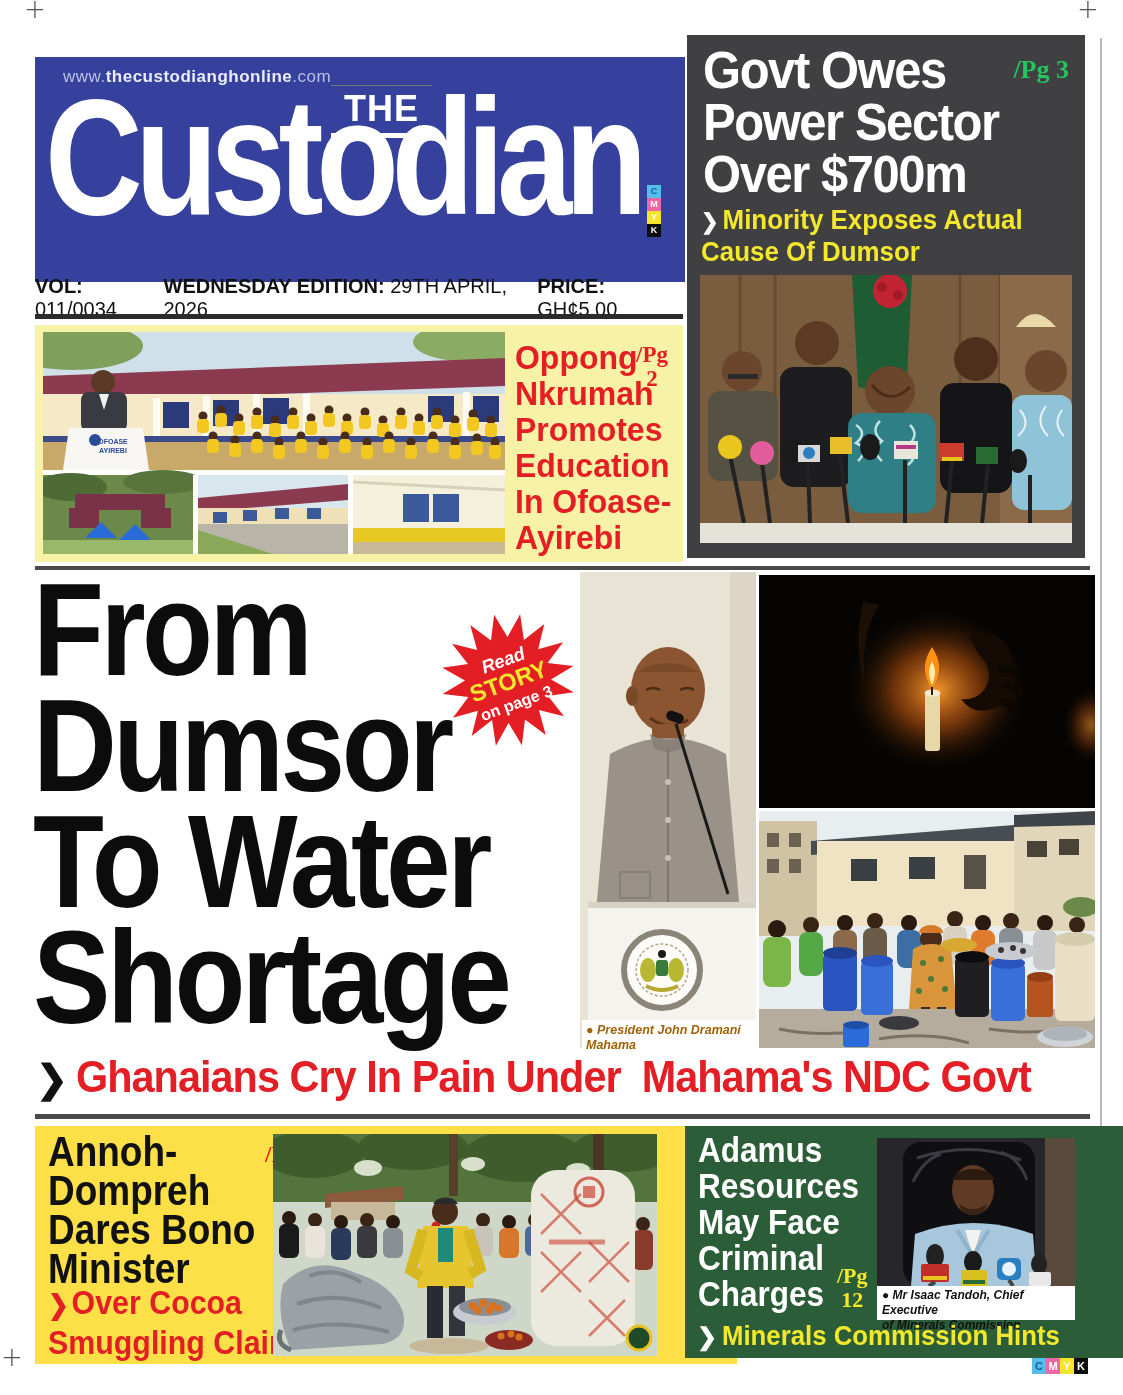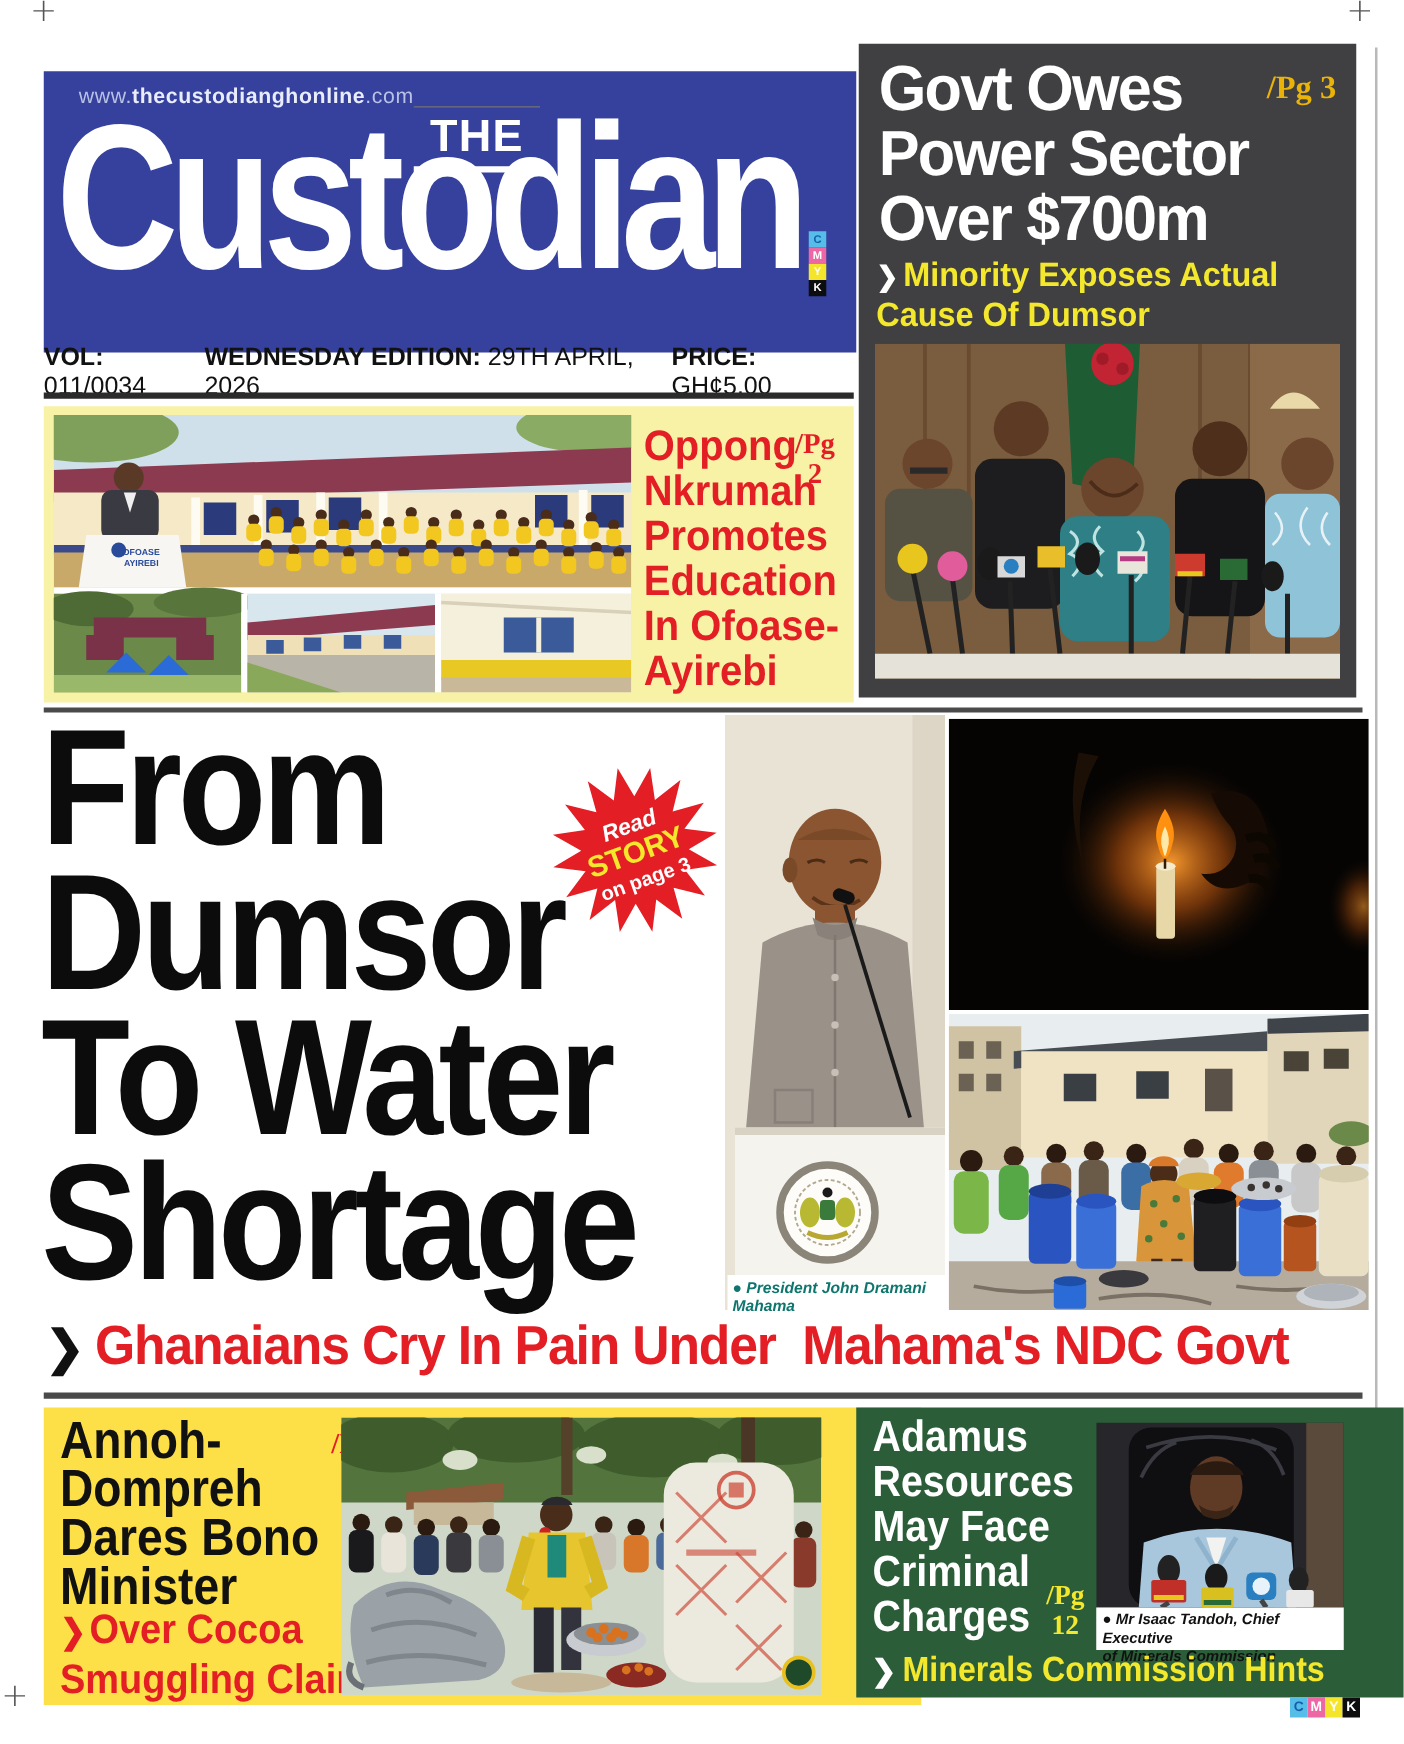--- a/index.html
+++ b/index.html
@@ -34,40 +34,40 @@
   .infobar{left:35px;top:284px;width:648px;height:28px;display:flex;justify-content:space-between;
            align-items:center;font-size:20px;color:#111;}
   .infobar b{font-weight:bold;}
   .rule{position:absolute;background:#2b2b2b;}
 
   
   .tr-panel{left:687px;top:35px;width:398px;height:523px;background:#403f41;}
   .tr-headline{position:absolute;left:16px;top:10px;color:#fff;font-weight:bold;font-size:51px;
                line-height:52px;letter-spacing:-1.5px;transform:scaleX(.96);transform-origin:0 0;white-space:nowrap;}
   .pgref{font-family:"Liberation Serif",serif;font-weight:bold;}
-  .tr-pgref{position:absolute;right:16px;top:20px;color:#eab308;font-size:26px;}
+  .tr-pgref{position:absolute;right:16px;top:20px;color:#22c55e;font-size:26px;}
   .tr-subhead{position:absolute;left:14px;top:170px;font-weight:bold;font-size:27px;line-height:31px;
               color:#f3e82c;transform:scaleX(.96);transform-origin:0 0;white-space:nowrap;}
   .tr-subhead .chev{color:#fff;font-size:22px;margin-right:4px;}
 
   
   .oppong-box{left:35px;top:325px;width:648px;height:237px;background:#f7f2a5;}
   .op-headline{position:absolute;left:480px;top:14px;color:#e31e24;font-weight:bold;font-size:34px;
                line-height:36px;transform:scaleX(.94);transform-origin:0 0;white-space:nowrap;}
   .op-pgref{position:absolute;left:601px;top:18px;color:#e31e24;font-size:23px;text-align:center;line-height:24px;}
 
   
   .main-headline{left:33px;top:572px;color:#0c0c0c;font-weight:bold;font-size:132px;line-height:116px;
                  letter-spacing:-4px;transform:scaleX(.88);transform-origin:0 0;white-space:nowrap;}
   .badge{left:438px;top:610px;width:140px;height:140px;transform:rotate(-12deg);}
   .main-subhead{left:36px;top:1052px;display:flex;align-items:baseline;white-space:pre;}
   .main-subhead .chev{color:#111;font-size:38px;font-weight:bold;margin-right:8px;}
   .main-subhead .txt{color:#e31e24;font-weight:bold;font-size:44px;letter-spacing:-1px;
                      transform:scaleX(.94);transform-origin:0 0;}
-  .photo-caption{background:#fff;color:#0f766e;font-weight:bold;font-style:italic;font-size:12.5px;
+  .photo-caption{background:#fff;color:#a16207;font-weight:bold;font-style:italic;font-size:12.5px;
                  line-height:15px;padding:3px 4px 2px;}
 
   
   .annoh-box{left:35px;top:1126px;width:702px;height:238px;background:#fde047;}
   .an-headline{position:absolute;left:13px;top:6px;color:#111;font-weight:bold;font-size:42px;
                line-height:39px;transform:scaleX(.88);transform-origin:0 0;white-space:nowrap;}
   .an-pgref{position:absolute;left:230px;top:16px;color:#e31e24;font-size:23px;text-align:center;line-height:25px;}
   .an-subhead{position:absolute;left:13px;top:158px;color:#e31e24;font-weight:bold;font-size:33px;
               line-height:37px;transform:scaleX(.92);transform-origin:0 0;white-space:nowrap;}
   .an-subhead .chev{font-size:27px;margin-right:3px;}

